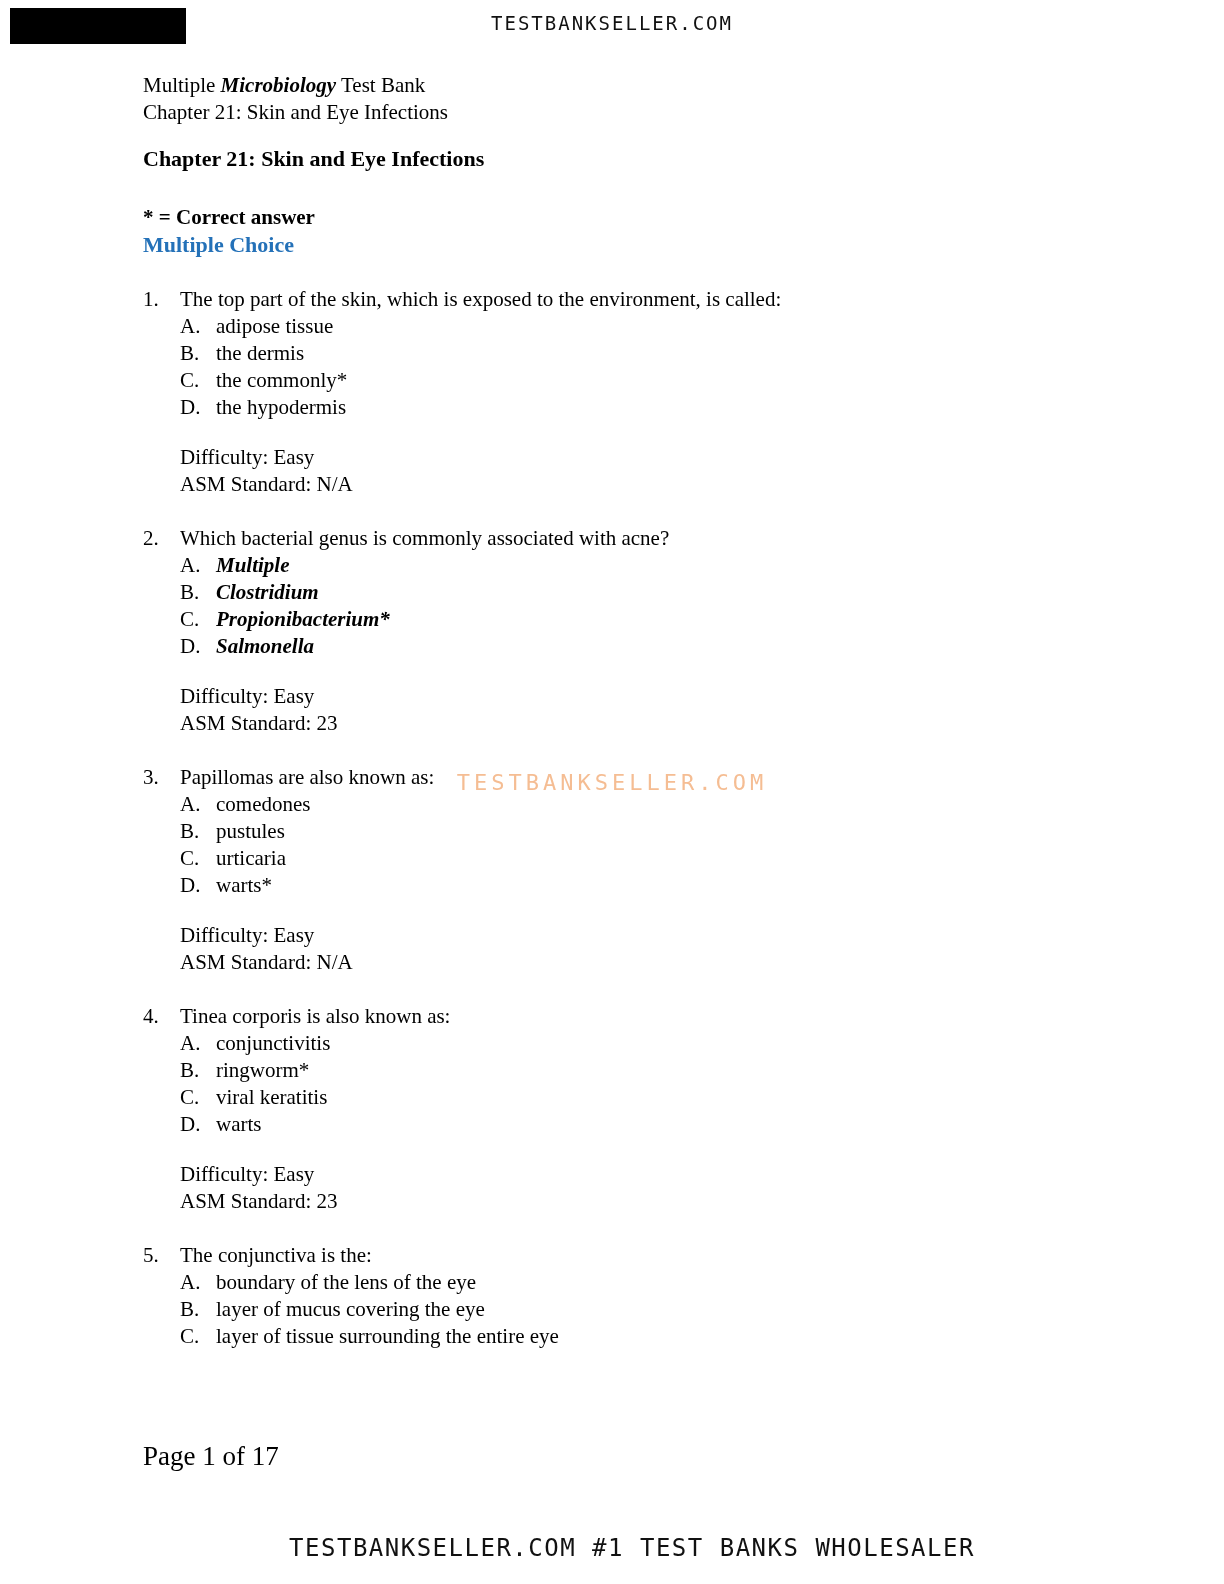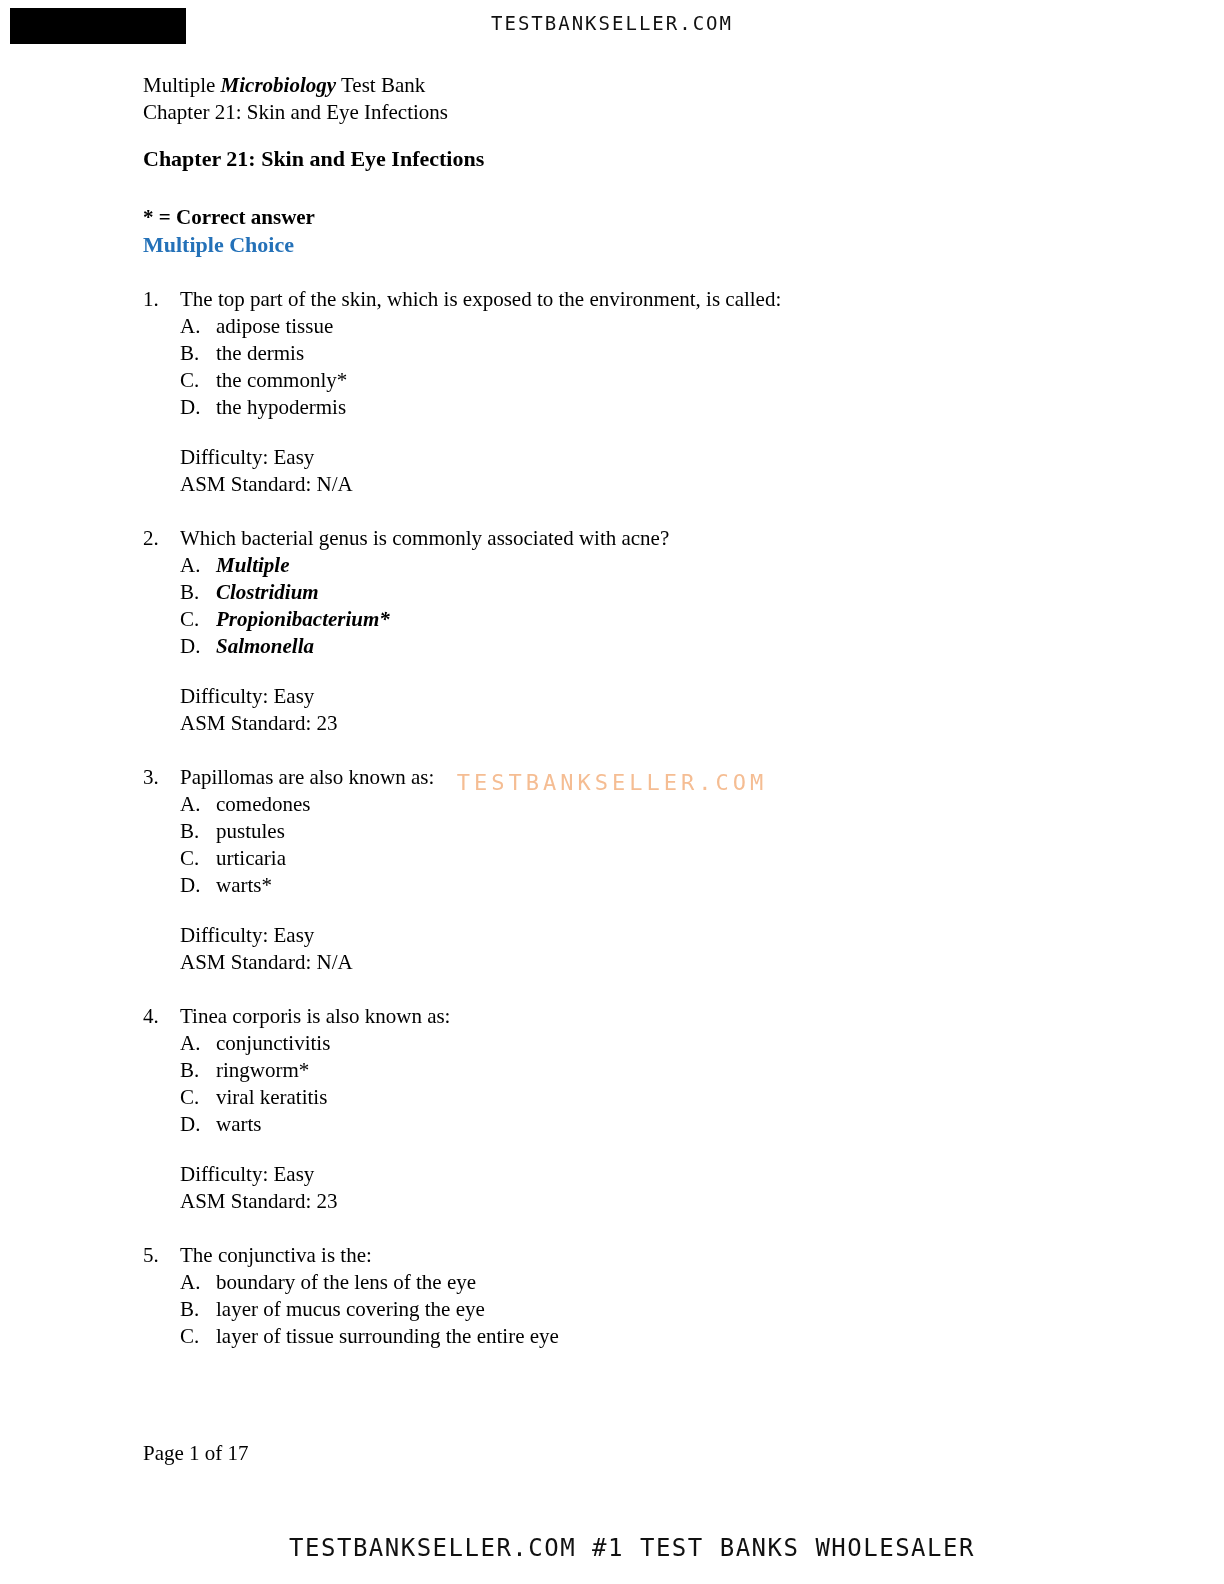--- a/index.html
+++ b/index.html
@@ -83,21 +83,21 @@
   .q-text { flex: 1; }
   .options { margin-left: 37px; }
   .opt { display: flex; }
   .opt-letter { width: 36px; flex: none; }
   .meta { margin-left: 37px; margin-top: 23px; }
 
   .page-number {
     position: absolute;
     left: 143px;
     top: 1441px;
-    font-size: 21px;
+    font-size: 27px;
   }
 
   .bottom-banner {
     position: absolute;
     top: 1534px; left: 0;
     width: 100%;
     text-align: center;
     font-family: "DejaVu Sans Mono", monospace;
     font-size: 24px;
     letter-spacing: 1.5px;

